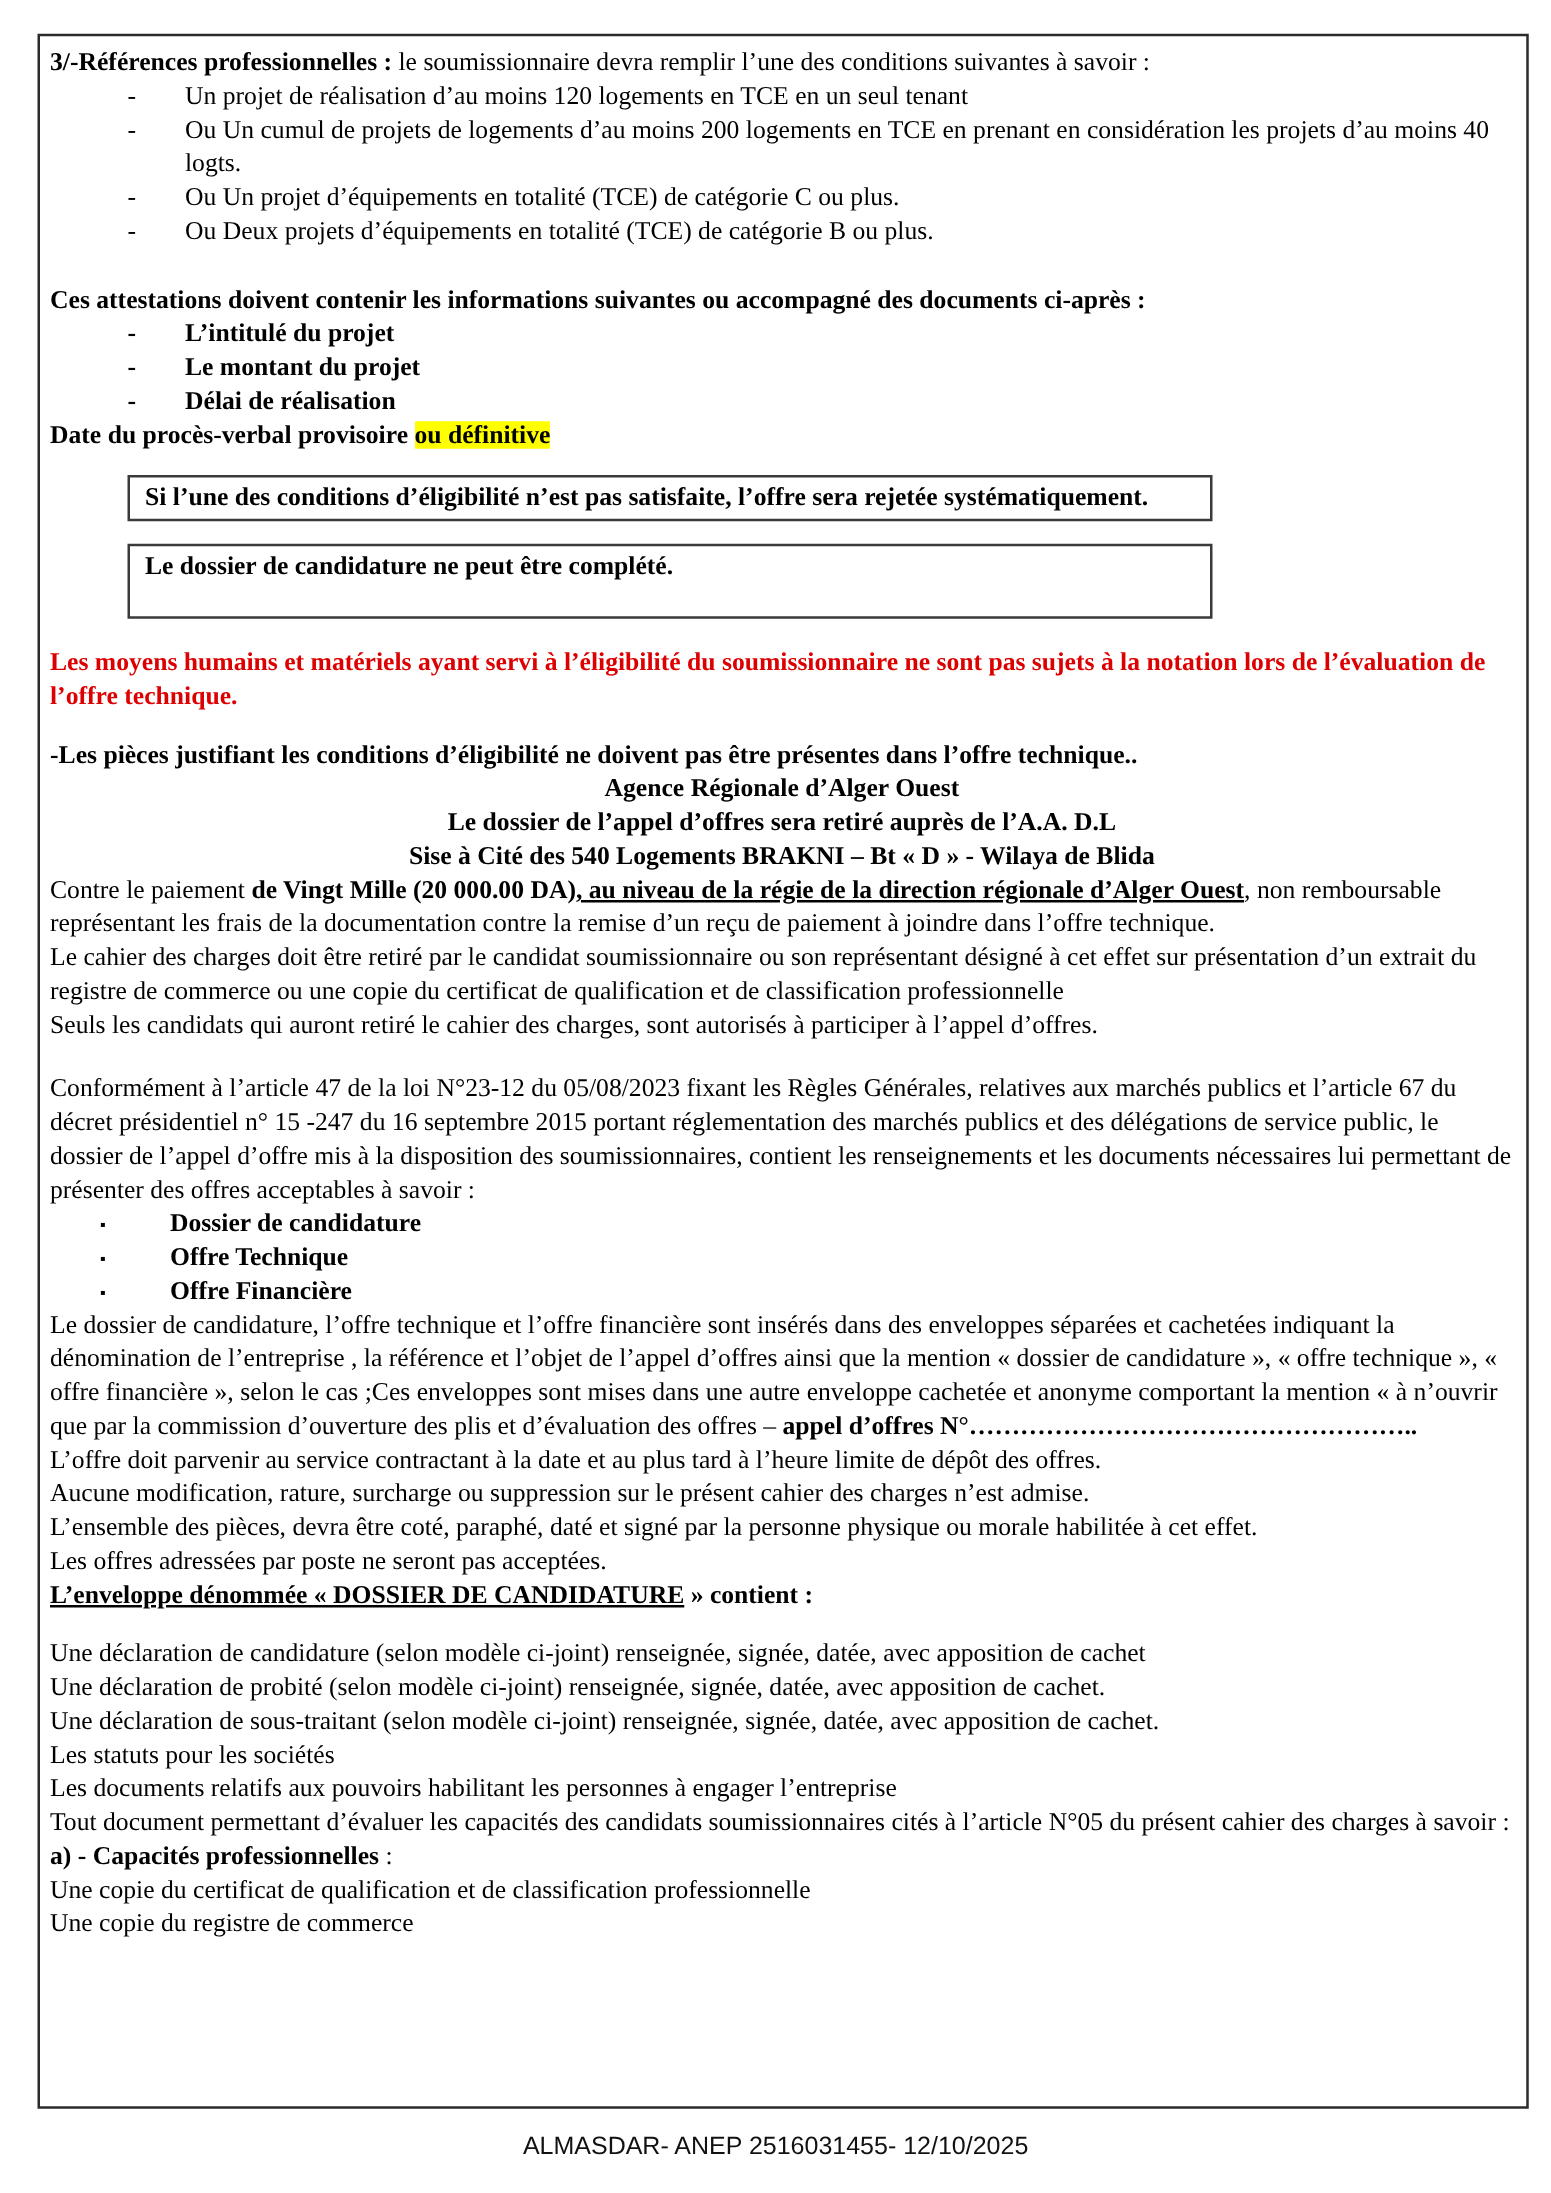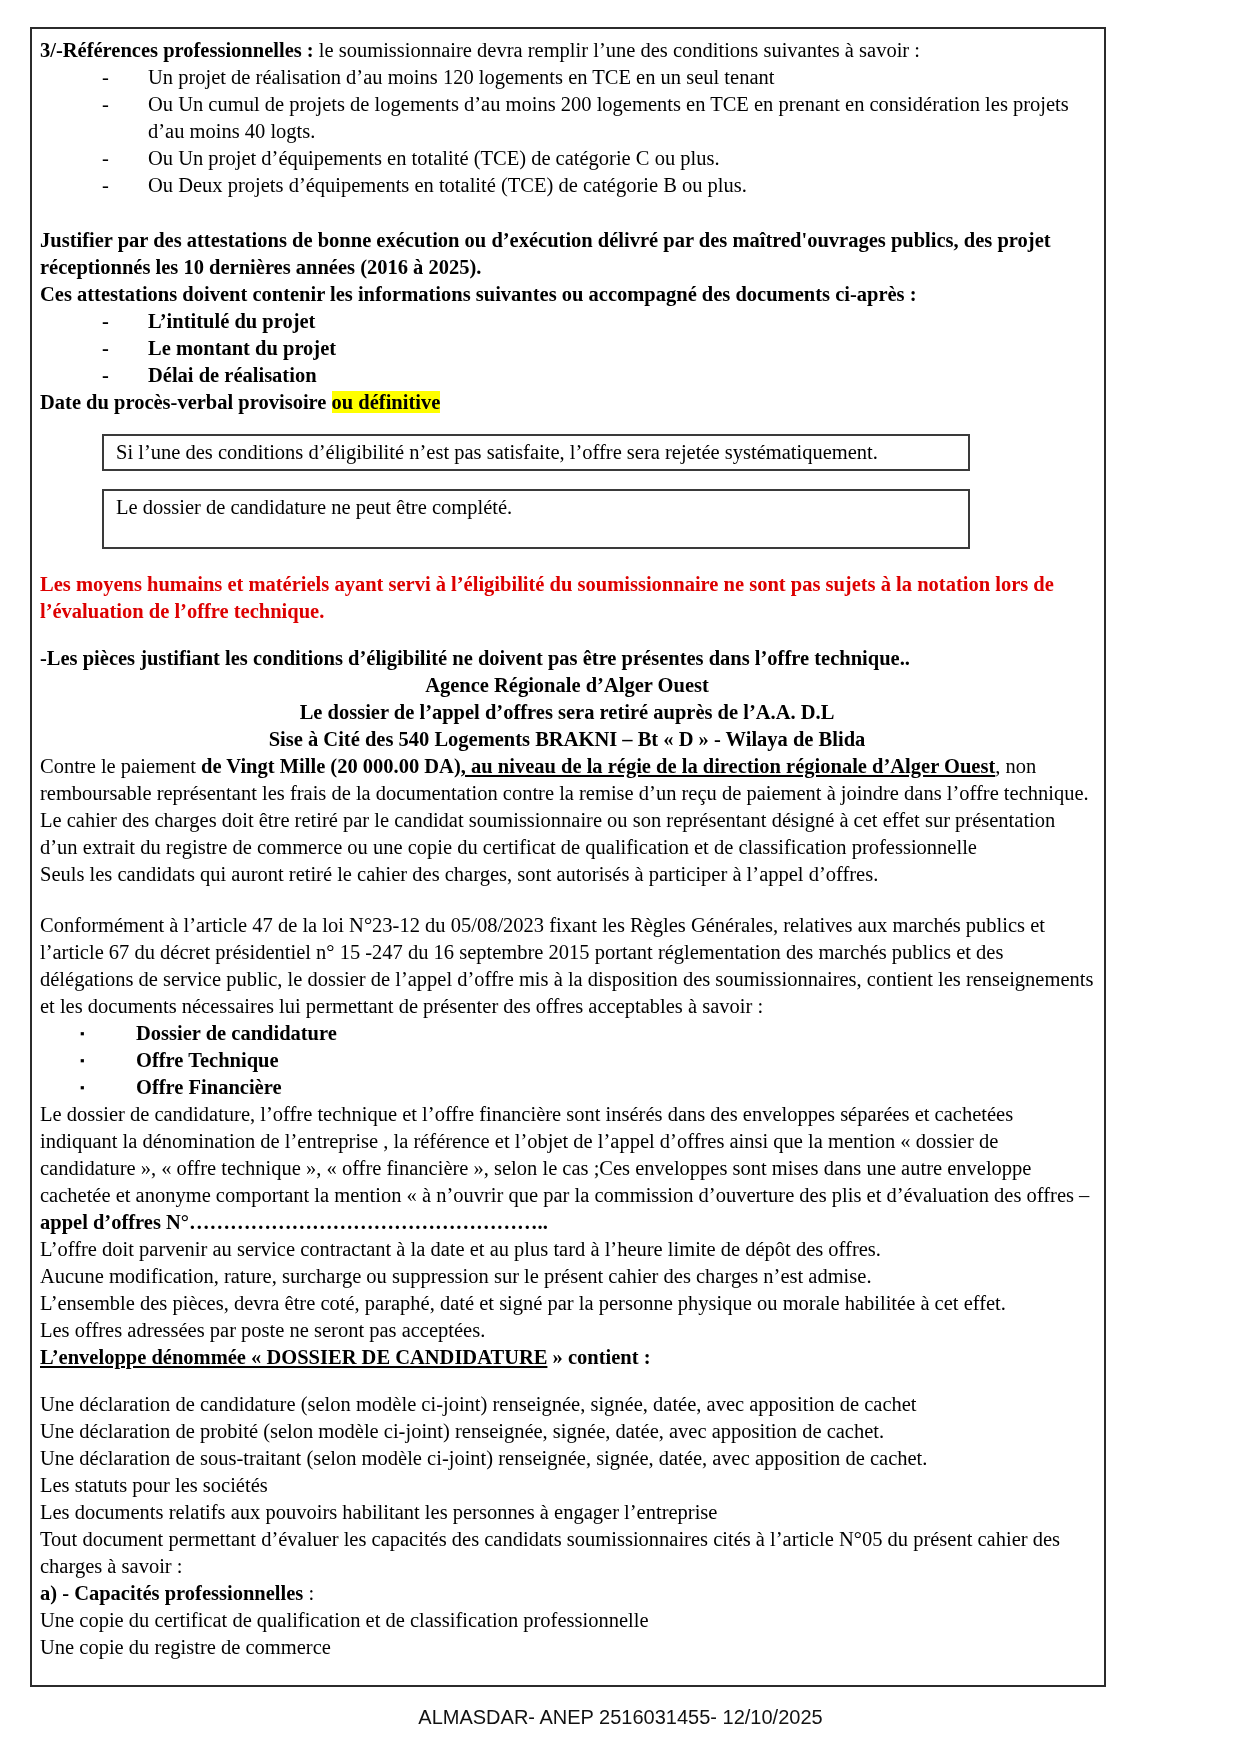--- a/index.html
+++ b/index.html
@@ -10,21 +10,21 @@
   body{
     width:1241px;height:1754px;
     background:#ffffff;
     position:relative;
     font-family:"Liberation Serif", serif;
     color:#000;
   }
   .frame{
     position:absolute;
     left:30px;top:27px;
-    width:1076px;height:1660px;
+    width:1193px;height:1660px;
     border:2px solid #2b2b2b;
     box-sizing:border-box;
     padding:8px 10px 0 8px;
     font-size:20.5px;
     line-height:27px;
     overflow:hidden;
   }
   p{margin:0;}
   .b{font-weight:bold;}
   .center{text-align:center;font-weight:bold;}
@@ -35,21 +35,21 @@
   .dash-list .marker{flex:0 0 46px;}
   .dash-list .li .txt{flex:1;}
   .sq-list .li{display:flex;padding-left:40px;font-weight:bold;}
   .sq-list .marker{flex:0 0 56px;font-size:13px;line-height:27px;}
   .notice-box{
     border:2px solid #3a3a3a;
     margin-left:62px;
     width:868px;
     box-sizing:border-box;
     padding:3px 12px;
-    font-weight:normal;
+    font-weight:bold;
   }
   .notice-box.tall{padding-bottom:26px;}
   .sp28{height:28px;}
   .sp24{height:24px;}
   .sp20{height:20px;}
   .sp18{height:18px;}
   .footer{
     position:absolute;
     left:0;right:0;top:1706px;
     text-align:center;
@@ -79,21 +79,20 @@
         <span class="txt">Ou Un projet d’équipements en totalité (TCE) de catégorie C ou plus.</span>
       </div>
     <div class="li">
         <span class="marker">-</span>
         <span class="txt">Ou Deux projets d’équipements en totalité (TCE) de catégorie B ou plus.</span>
       </div>
   </div>
 
   <div class="sp28"></div>
 
-  <p class="b">Justifier par des attestations de bonne exécution ou d’exécution délivré par des maîtred'ouvrages publics, des projet réceptionnés les 10 dernières années (2016 à 2025).</p>
   <p class="b">Ces attestations doivent contenir les informations suivantes ou accompagné des documents ci-après :</p>
 
   <div class="dash-list b">
     <div class="li">
         <span class="marker">-</span>
         <span class="txt">L’intitulé du projet</span>
       </div>
     <div class="li">
         <span class="marker">-</span>
         <span class="txt">Le montant du projet</span>

